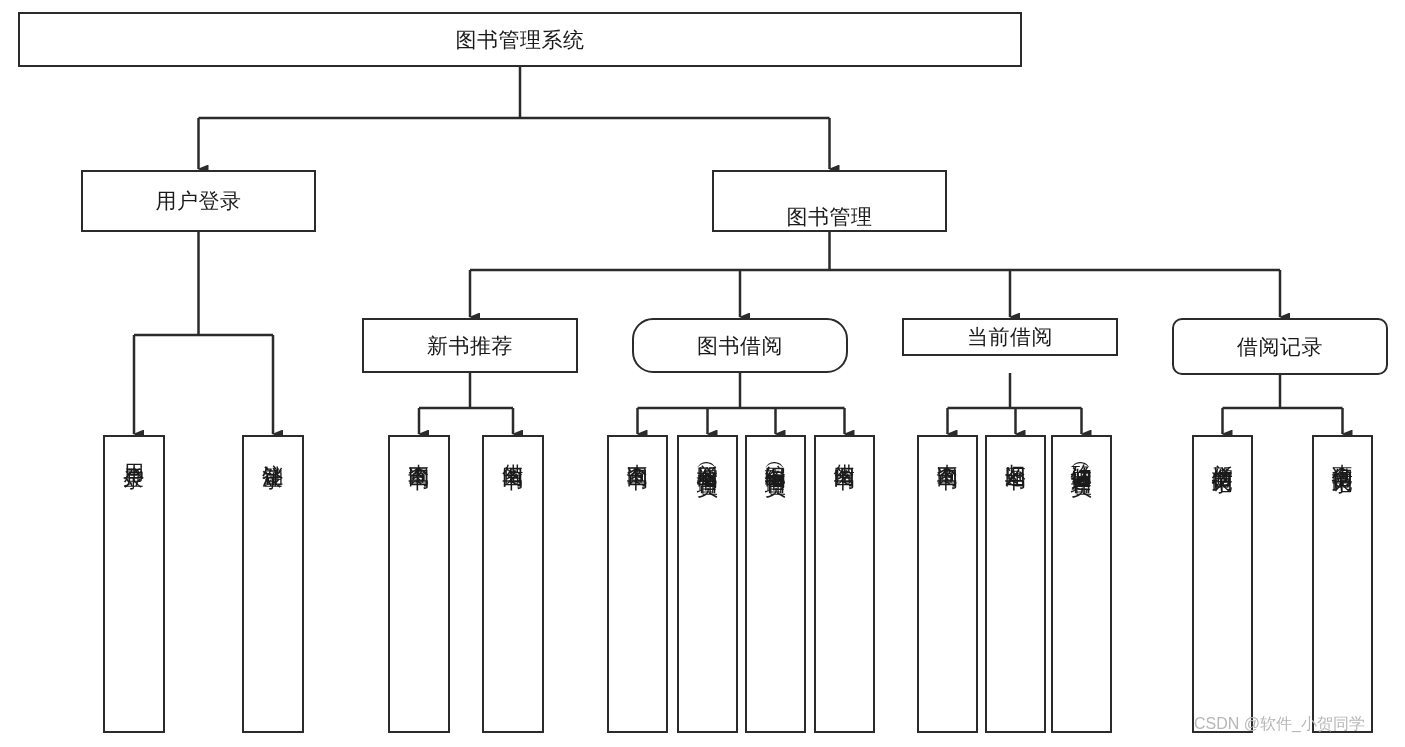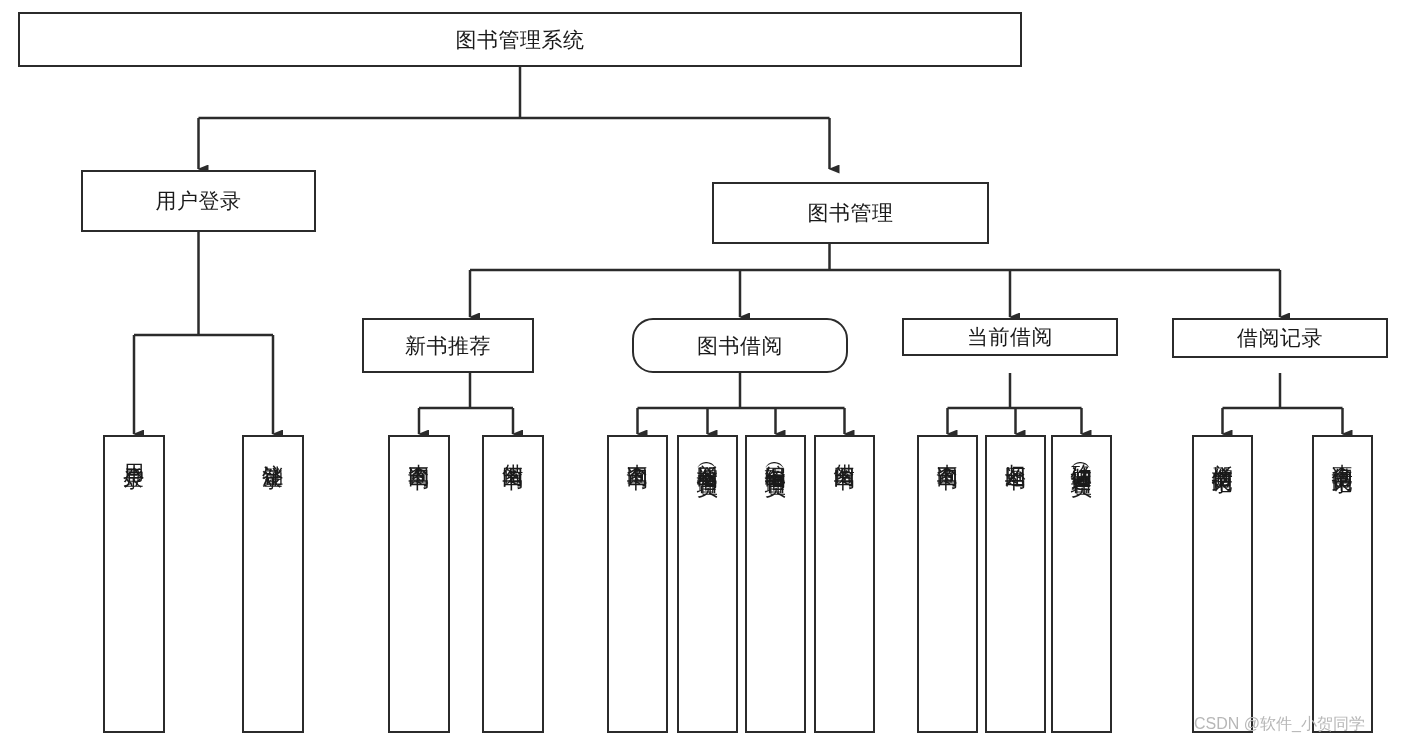--- a/index.html
+++ b/index.html
@@ -112,33 +112,33 @@
         <line x1="1342.5" y1="408" x2="1342.5" y2="434" stroke="#2b2b2b" stroke-width="2.5" marker-end="url(#arrowhead)"></line>
       </g>
   </svg>
   <div id="node-layer">
       <div class="node-box horiz" style="left: 18px; top: 12px; width: 1004px; height: 55px;">
         <div class="node-label">图书管理系统</div>
       </div>
       <div class="node-box horiz" style="left: 81px; top: 170px; width: 235px; height: 62px;">
         <div class="node-label">用户登录</div>
       </div>
-      <div class="node-box horiz" style="left: 712px; top: 182px; width: 277px; height: 62px;">
+      <div class="node-box horiz" style="left: 712px; top: 170px; width: 235px; height: 62px; align-items: flex-end;">
         <div class="node-label">图书管理</div>
       </div>
-      <div class="node-box horiz" style="left: 362px; top: 318px; width: 172px; height: 55px;">
+      <div class="node-box horiz" style="left: 362px; top: 318px; width: 216px; height: 55px;">
         <div class="node-label">新书推荐</div>
       </div>
       <div class="node-box horiz" style="left: 632px; top: 318px; width: 216px; height: 55px; border-radius: 21px;">
         <div class="node-label">图书借阅</div>
       </div>
       <div class="node-box horiz" style="left: 902px; top: 318px; width: 216px; height: 38px;">
         <div class="node-label">当前借阅</div>
       </div>
-      <div class="node-box horiz" style="left: 1172px; top: 318px; width: 216px; height: 40px;">
+      <div class="node-box horiz" style="left: 1172px; top: 318px; width: 216px; height: 57px; border-radius: 10px;">
         <div class="node-label">借阅记录</div>
       </div>
       <div class="node-box vert" style="left: 103px; top: 435px; width: 62px; height: 298px;">
         <div class="node-label">用户登录</div>
       </div>
       <div class="node-box vert" style="left: 242px; top: 435px; width: 62px; height: 298px;">
         <div class="node-label">注销登录</div>
       </div>
       <div class="node-box vert" style="left: 388px; top: 435px; width: 62px; height: 298px;">
         <div class="node-label">查询图书</div>

